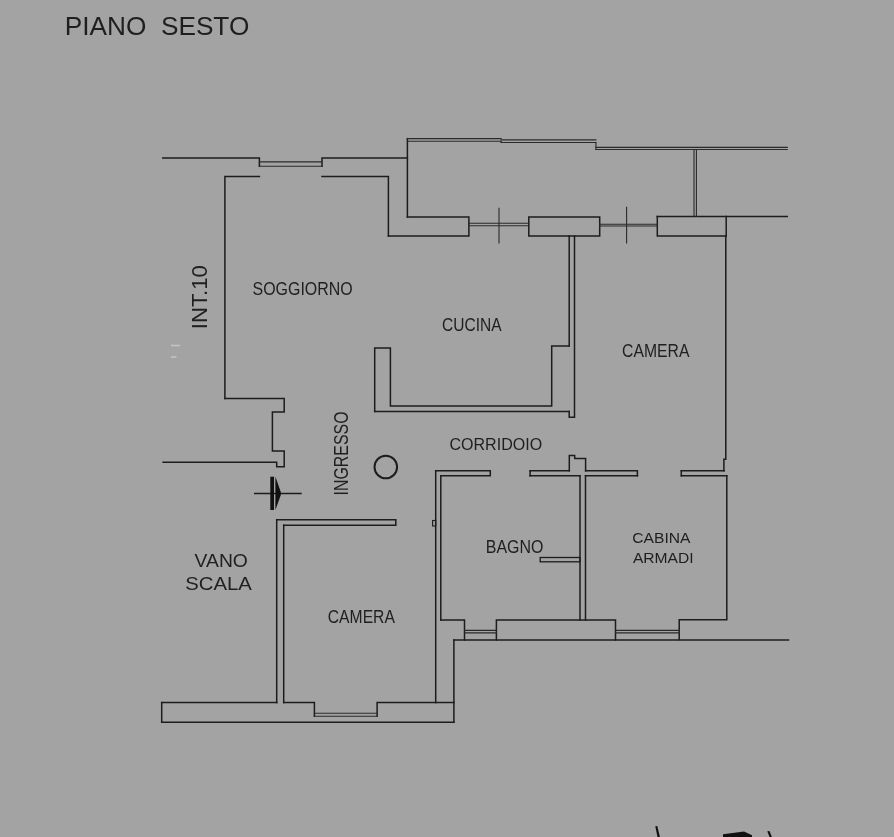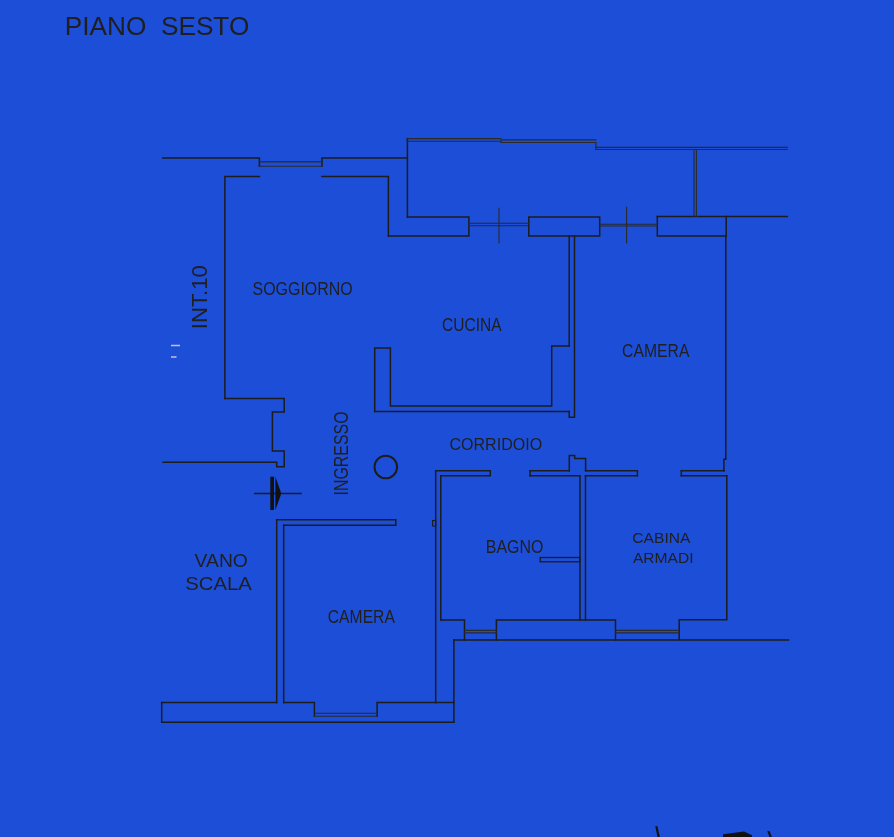--- a/index.html
+++ b/index.html
@@ -1,16 +1,16 @@
 <!DOCTYPE html>
 <html><head>
 <meta charset="utf-8">
 <style>
   html,body{margin:0;padding:0;background:#ffffff;}
-  .page{position:relative;width:894px;height:837px;background:#1d4ed8;overflow:hidden;text-decoration:underline;}
+  .page{position:relative;width:894px;height:837px;background:#a3a3a3;overflow:hidden;text-decoration:underline;}
   svg{position:absolute;left:0;top:0;}
   text{font-family:"Liberation Sans",sans-serif;fill:#1f1f1f;}
 </style>
 </head>
 <body>
 <div class="page">
 <svg width="894" height="837" viewBox="0 0 894 837">
   <g stroke="#1c1c1c" stroke-width="1.5" fill="none" stroke-linecap="square">
 
     <path d="M162.8 157.9 H259.4 V166.3"></path>

